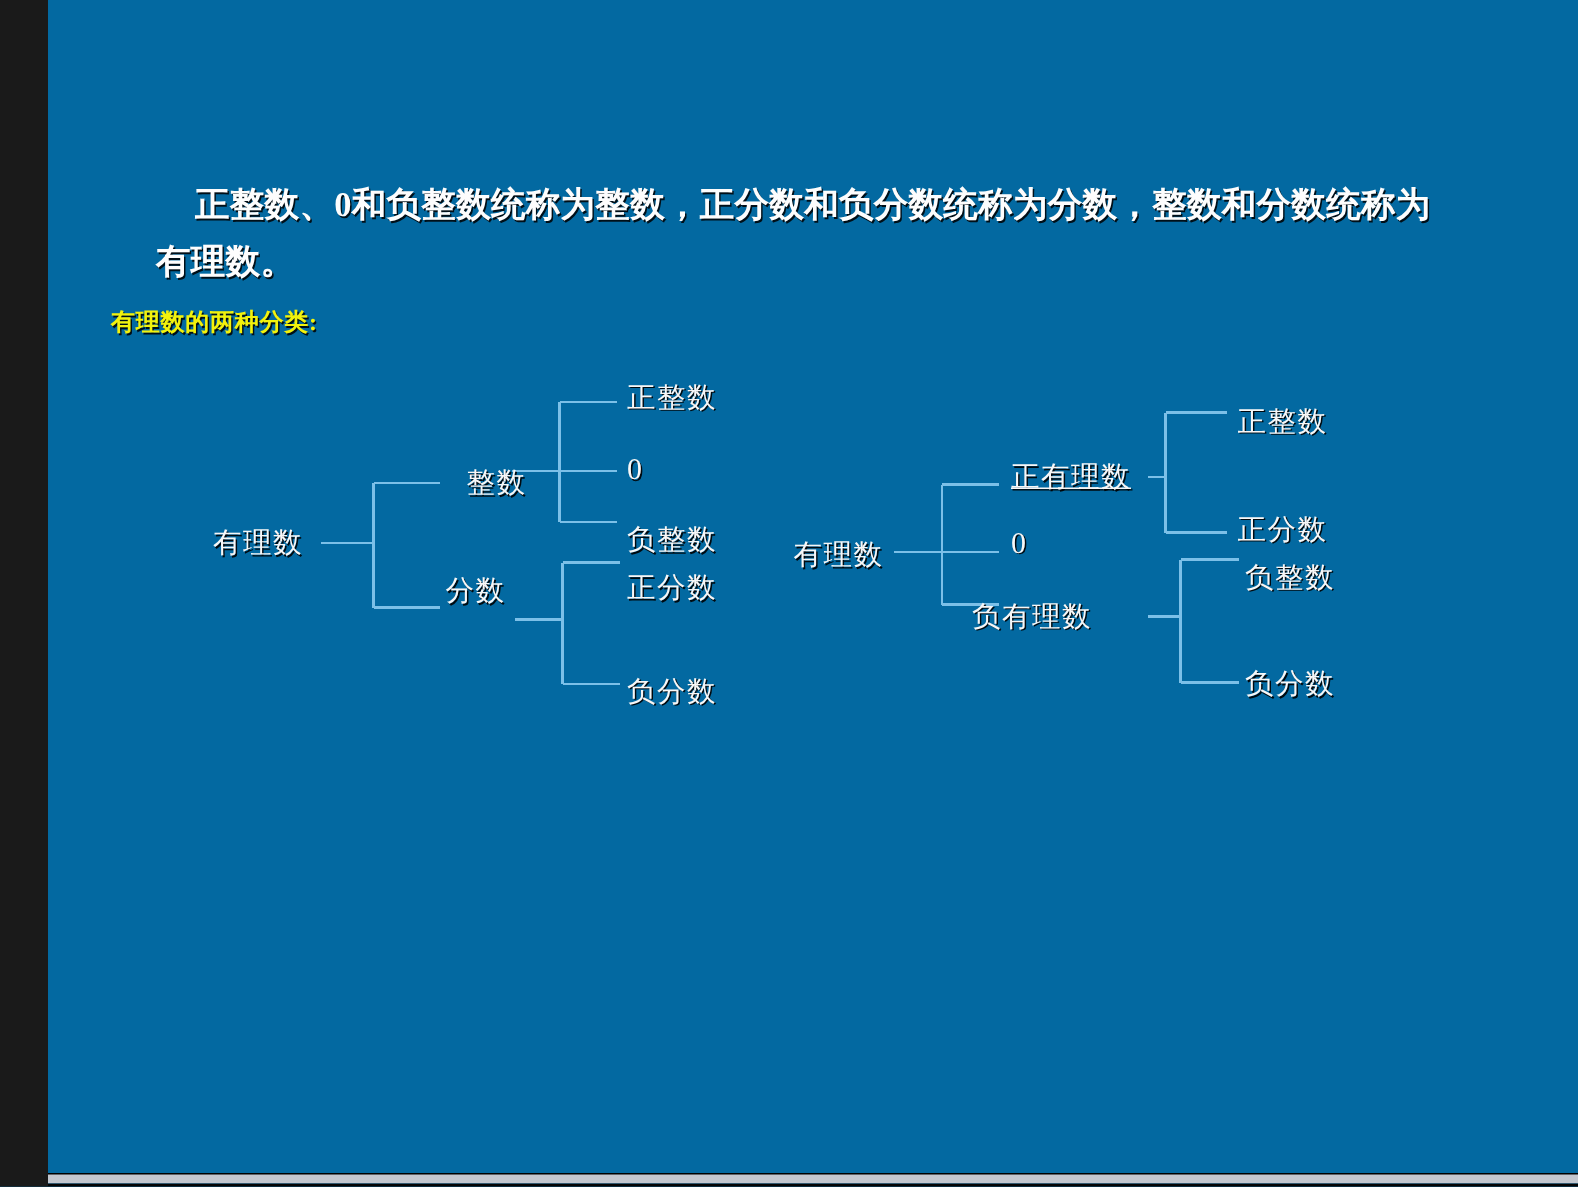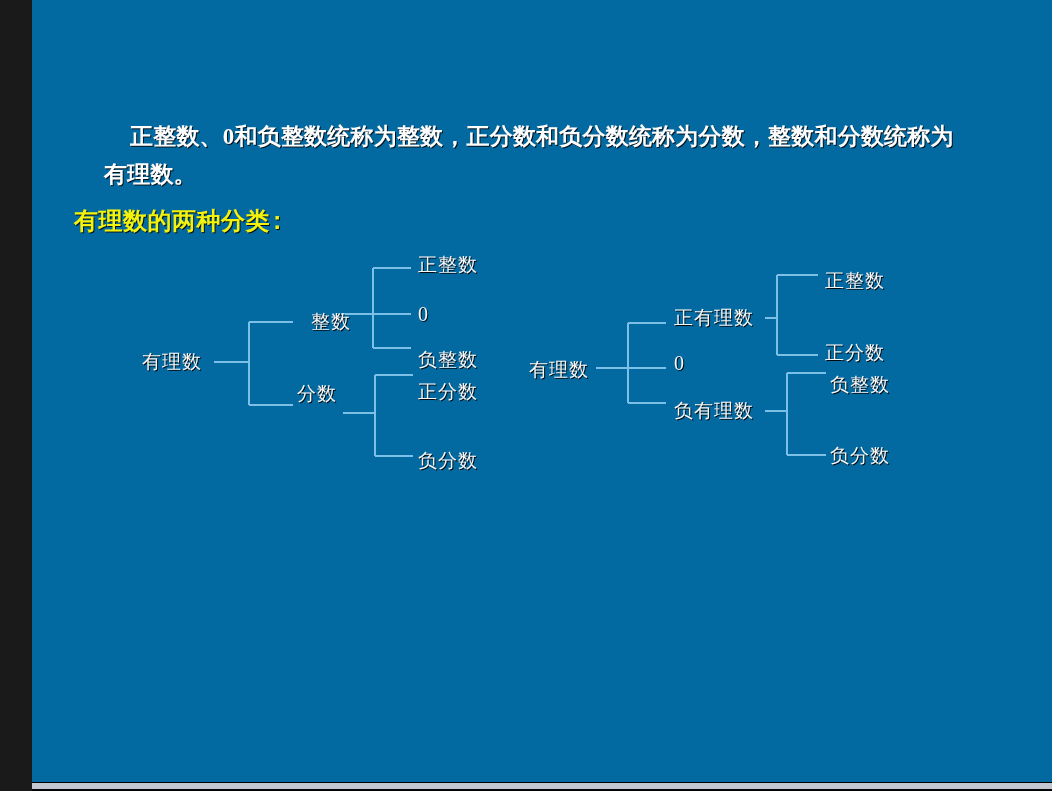--- a/index.html
+++ b/index.html
@@ -43,24 +43,24 @@
     text-indent: 26px;
     font-family: "Liberation Serif", "DejaVu Serif", serif;
     text-shadow: 1px 1px 0 rgba(0,0,0,0.85);
   }
 
   .heading {
     position: absolute;
     left: 42px;
     top: 205px;
     color: #f2f20c;
-    font-size: 24px;
+    font-size: 16px;
     font-weight: bold;
     letter-spacing: 0.5px;
-    font-family: Liberation Mono, monospace;
+    font-family: Liberation Serif, serif;
     text-shadow: 1px 1px 0 rgba(0,0,0,0.85);
   }
 
   .diagram {
     position: absolute;
     left: 0;
     top: 0;
     width: 1052px;
     height: 791px;
   }
@@ -151,23 +151,23 @@
 
         <path d="M733,411 L755,411"></path>
         <path d="M755,373 L755,455"></path>
         <path d="M755,373 L794,373"></path>
         <path d="M755,455 L794,455"></path>
       </g>
     </svg>
 
     <div class="node" style="left:497px; top:370px;">有理数</div>
 
-    <div class="node" style="left:642px; top:318px;">正有理数</div>
+    <div class="node" style="left:642px; top:318px;text-decoration:underline;">正有理数</div>
     <div class="node num" style="left:642px; top:363px;">0</div>
-    <div class="node" style="left:642px; top:411px;">负有理数</div>
+    <div class="node" style="left:616px; top:411px;">负有理数</div>
 
     <div class="node" style="left:793px; top:281px;">正整数</div>
     <div class="node" style="left:793px; top:353px;">正分数</div>
 
     <div class="node" style="left:798px; top:385px;">负整数</div>
     <div class="node" style="left:798px; top:456px;">负分数</div>
   </div>
 
   <div id="bottom-edge"></div>
 

